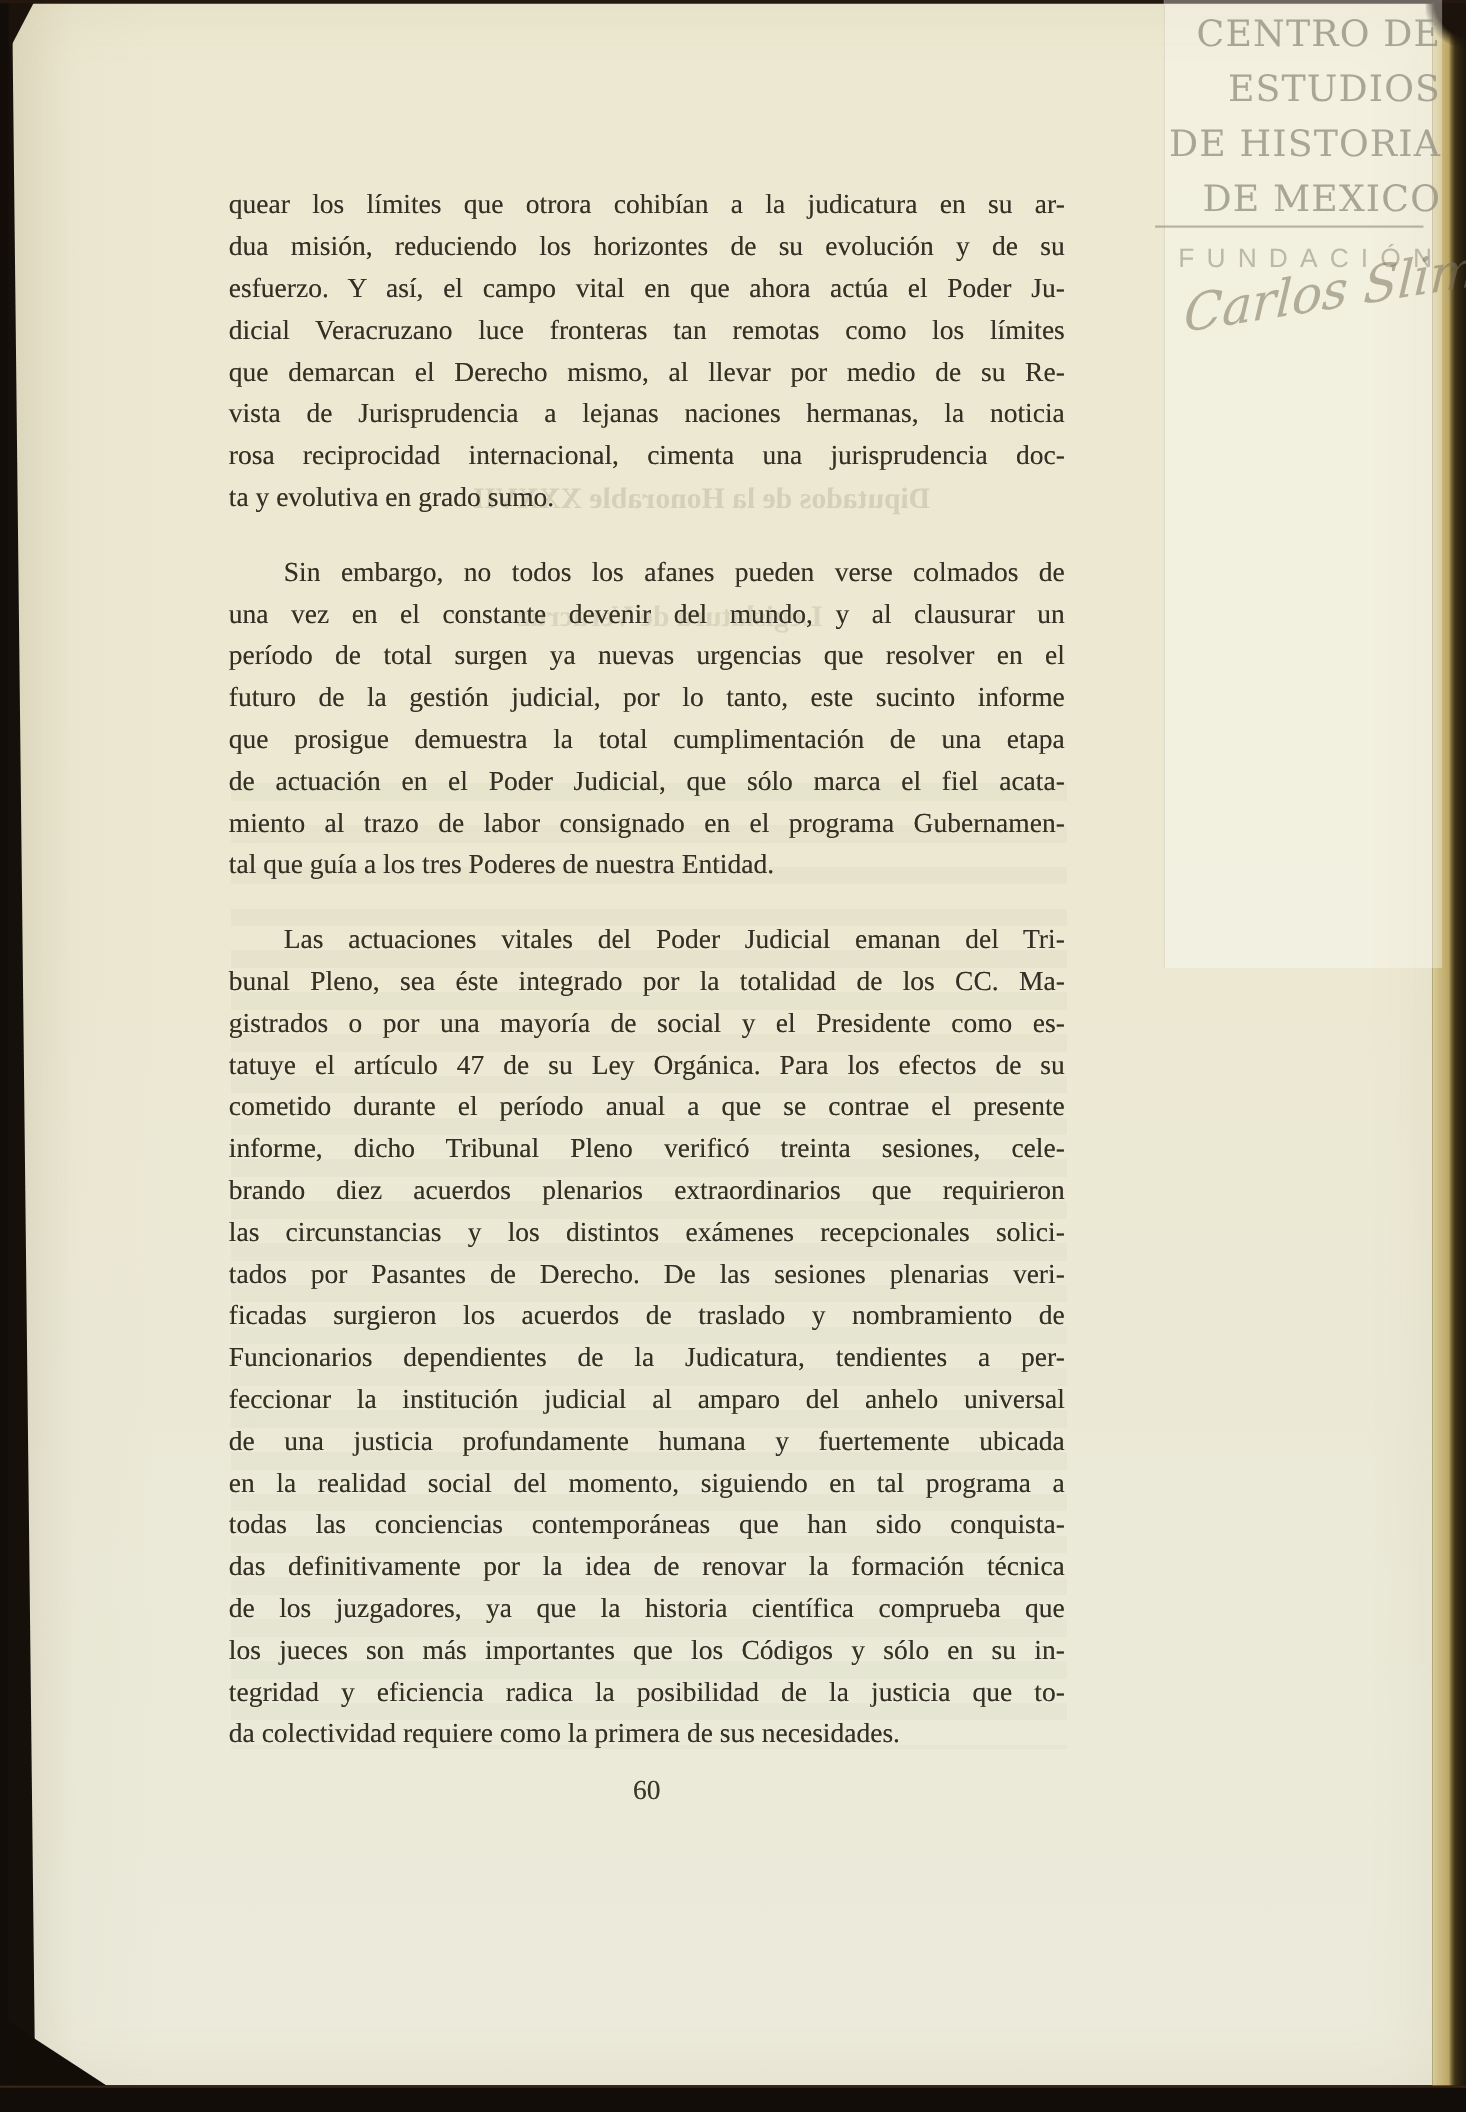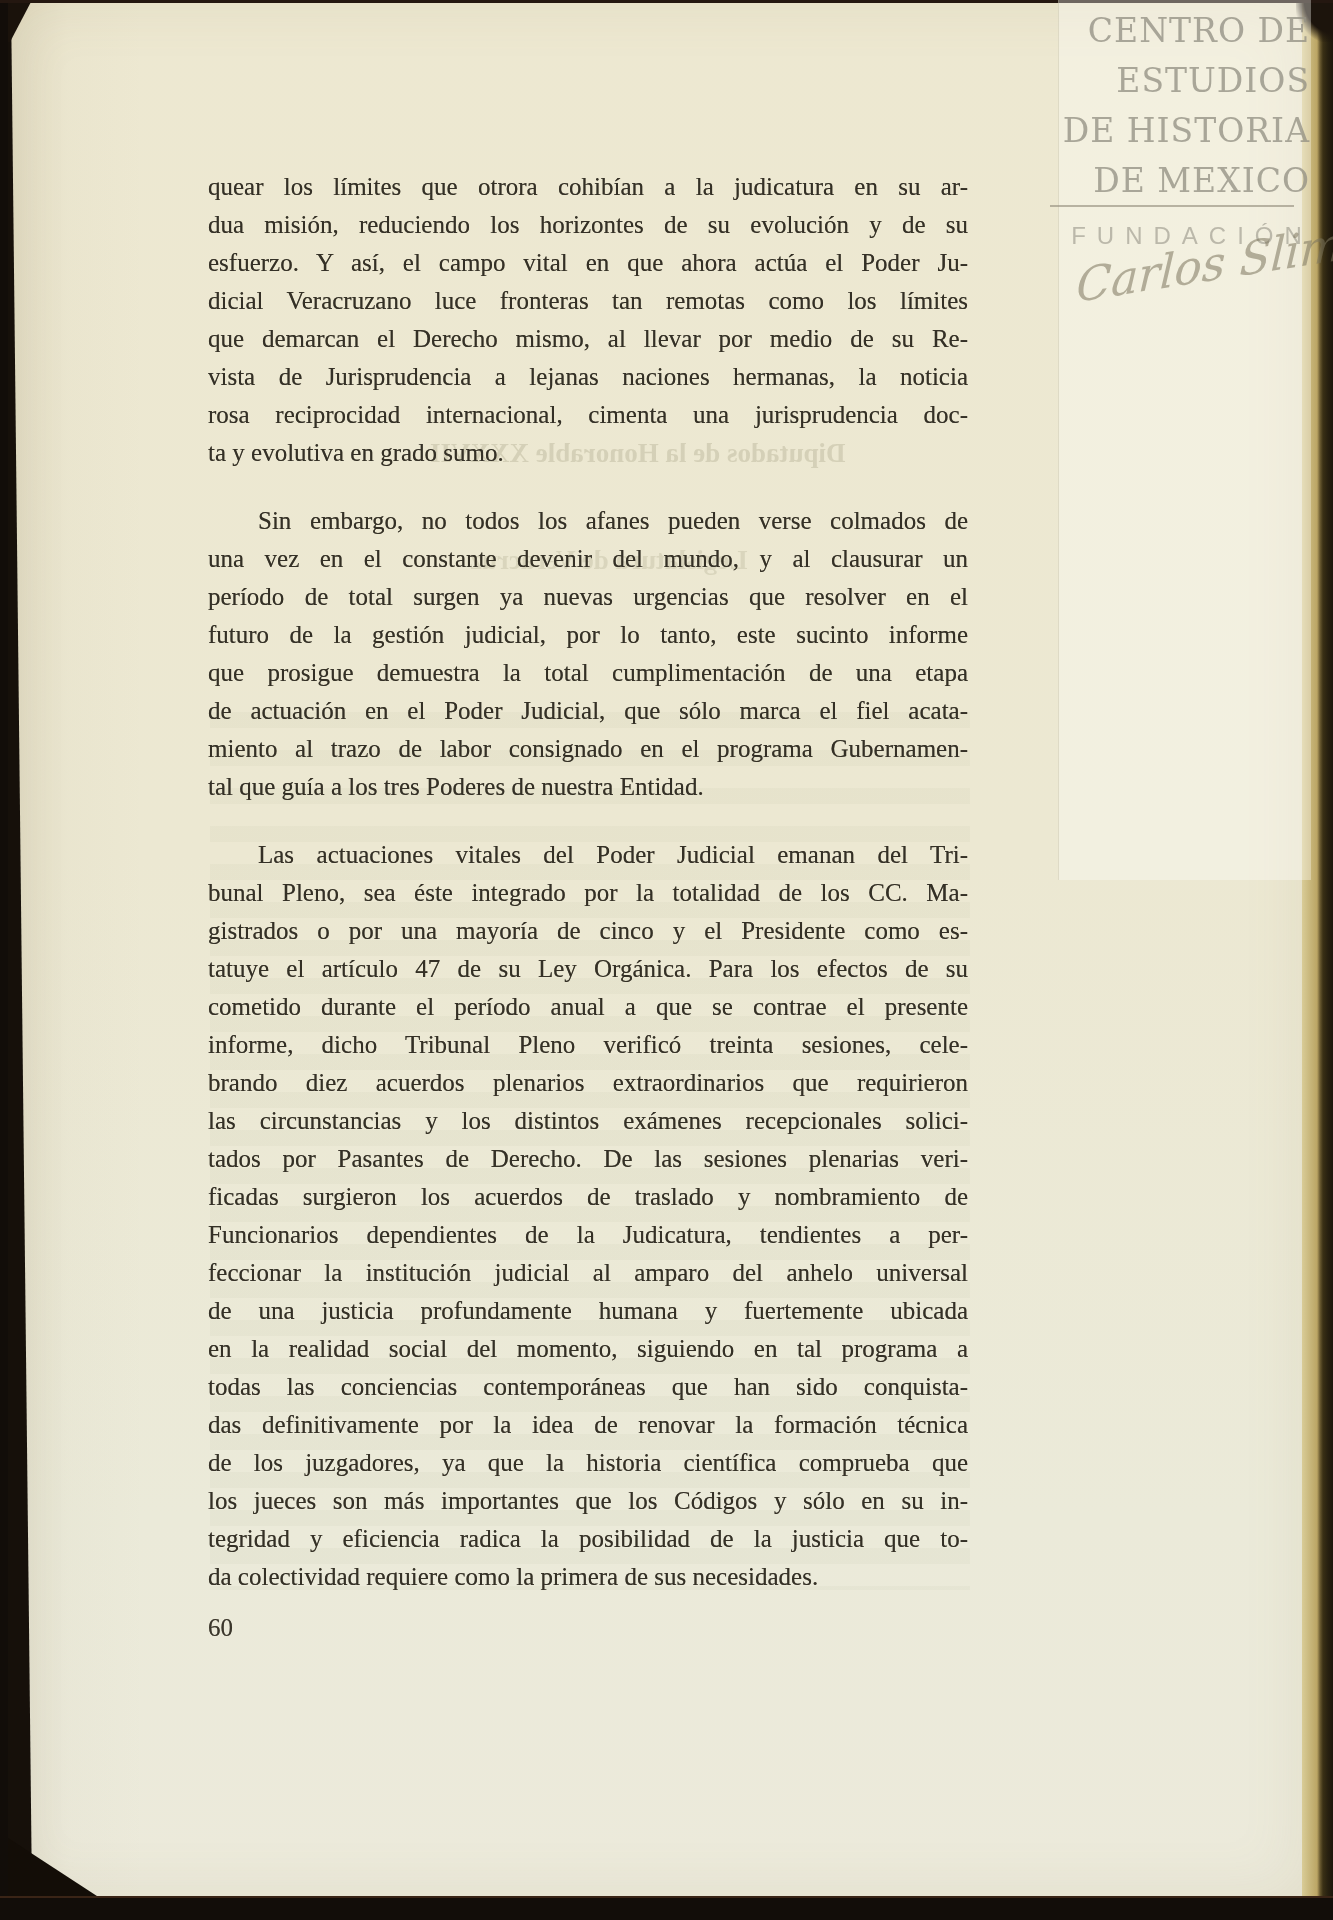--- a/index.html
+++ b/index.html
@@ -66,21 +66,21 @@
   .line{
     text-align:justify;
     text-align-last:justify;
     white-space:normal;
     text-shadow:0 0 0.5px rgba(45,40,28,0.55);
   }
   .line.last{text-align-last:left;}
   .line.indent{text-indent:50px;}
   #page-number{
     position:absolute;left:208px;top:1614px;width:760px;
-    color:#3a362b;font-size:25px;
+    text-align:center;color:#3a362b;font-size:25px;
     text-shadow:0 0 0.5px rgba(45,40,28,0.5);
   }
   
   #watermark-box{
     position:absolute;left:1058px;top:0;width:252px;height:880px;
     background:rgba(255,255,252,0.34);
     border-left:1px solid rgba(175,168,140,0.30);
     pointer-events:none;
   }
   #watermark-text{
@@ -167,21 +167,21 @@
         <div class="line">período de total surgen ya nuevas urgencias que resolver en el</div>
         <div class="line">futuro de la gestión judicial, por lo tanto, este sucinto informe</div>
         <div class="line">que prosigue demuestra la total cumplimentación de una etapa</div>
         <div class="line">de actuación en el Poder Judicial, que sólo marca el fiel acata-</div>
         <div class="line">miento al trazo de labor consignado en el programa Gubernamen-</div>
         <div class="line last">tal que guía a los tres Poderes de nuestra Entidad.</div>
       </div>
       <div class="para">
         <div class="line indent">Las actuaciones vitales del Poder Judicial emanan del Tri-</div>
         <div class="line">bunal Pleno, sea éste integrado por la totalidad de los CC. Ma-</div>
-        <div class="line">gistrados o por una mayoría de cinco y el Presidente como es-</div>
+        <div class="line">gistrados o por una mayoría de social y el Presidente como es-</div>
         <div class="line">tatuye el artículo 47 de su Ley Orgánica. Para los efectos de su</div>
         <div class="line">cometido durante el período anual a que se contrae el presente</div>
         <div class="line">informe, dicho Tribunal Pleno verificó treinta sesiones, cele-</div>
         <div class="line">brando diez acuerdos plenarios extraordinarios que requirieron</div>
         <div class="line">las circunstancias y los distintos exámenes recepcionales solici-</div>
         <div class="line">tados por Pasantes de Derecho. De las sesiones plenarias veri-</div>
         <div class="line">ficadas surgieron los acuerdos de traslado y nombramiento de</div>
         <div class="line">Funcionarios dependientes de la Judicatura, tendientes a per-</div>
         <div class="line">feccionar la institución judicial al amparo del anhelo universal</div>
         <div class="line">de una justicia profundamente humana y fuertemente ubicada</div>

